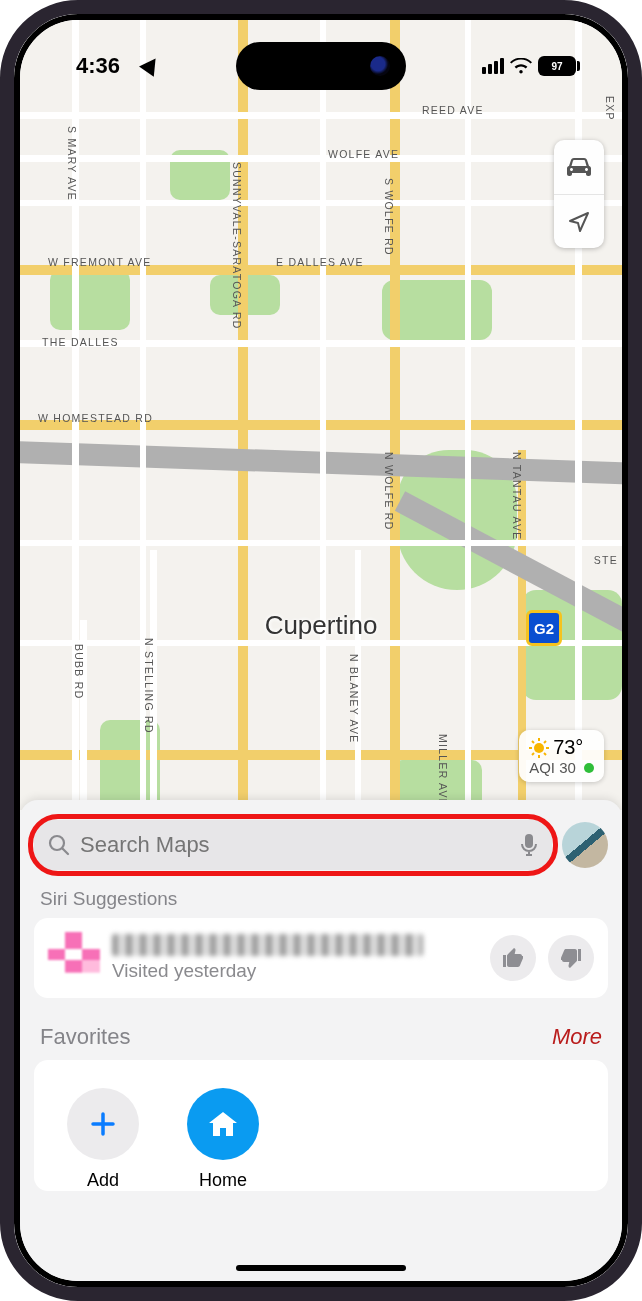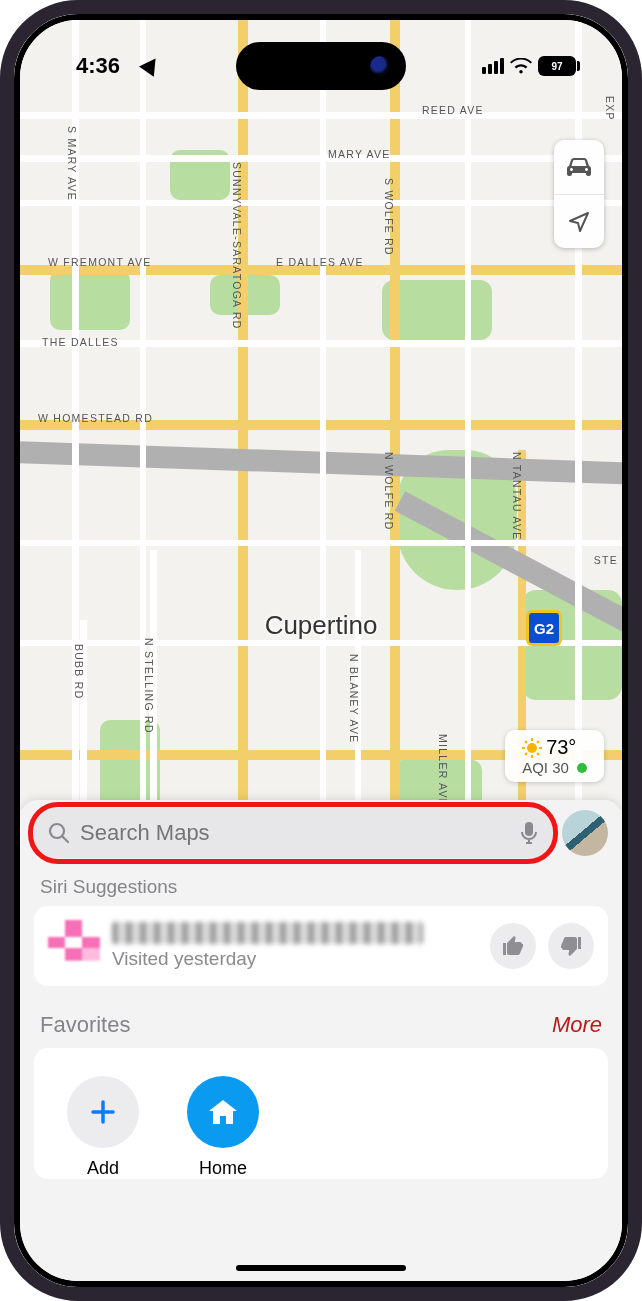--- a/index.html
+++ b/index.html
@@ -44,28 +44,28 @@
   .maplabel{position:absolute; font-size:10.5px; letter-spacing:0.12em; color:#555; white-space:nowrap;}
   .maplabel.v{writing-mode:vertical-rl;}
 
   .city{position:absolute; top:590px; left:50%; transform:translateX(-50%); font-size:26px; font-weight:500; color:#333; text-shadow:0 0 4px #fff,0 0 4px #fff;}
 
   
   .map-ctrl{position:absolute; right:18px; top:120px; width:50px; background:#fefefe; border-radius:10px; box-shadow:0 1px 5px rgba(0,0,0,.25); z-index:30;}
   .map-ctrl .btn{height:54px; display:flex; align-items:center; justify-content:center; color:#555;}
   .map-ctrl .btn + .btn{border-top:1px solid #e5e5e5;}
 
-  .weather{position:absolute; right:18px; bottom:28px; background:#fefefef0; padding:6px 17px; border-radius:10px; box-shadow:0 1px 5px rgba(0,0,0,.2); text-align:left; z-index:30; font-size:18px;}
+  .weather{position:absolute; right:18px; bottom:28px; background:#fefefef0; padding:6px 10px; border-radius:10px; box-shadow:0 1px 5px rgba(0,0,0,.2); text-align:left; z-index:30; font-size:18px;}
   .weather .top{display:flex; align-items:center; gap:4px; font-size:20px;}
   .aqi-dot{display:inline-block; width:10px; height:10px; background:#2fbe3a; border-radius:50%; margin-left:4px;}
 
   .shield{position:absolute; right:60px; top:590px; width:36px; height:36px; background:#0a4fd1; border:3px solid #f5c31e; border-radius:6px; display:flex; align-items:center; justify-content:center; color:#fff; font-weight:700; font-size:15px; z-index:25;}
 
   
-  .sheet{position:absolute; left:0; right:0; top:780px; bottom:0; background:#f3f3f4; border-radius:18px 18px 0 0; box-shadow:0 -2px 8px rgba(0,0,0,.1); padding:8px 14px 0 14px; z-index:60;}
+  .sheet{position:absolute; left:0; right:0; top:780px; bottom:0; background:#f3f3f4; border-radius:18px 18px 0 0; box-shadow:0 -2px 8px rgba(0,0,0,.1); padding:20px 14px 0 14px; z-index:60;}
   .search-row{display:flex; align-items:center; gap:10px;}
   .search-wrap{flex:1;position:relative;}
   .search{flex:1; width:100%; background:#e7e6e8; border-radius:14px; height:50px; display:flex; align-items:center; padding:0 14px; gap:10px; color:#8a8a8e; font-size:22px;}
   .search input{flex:1;border:none;background:transparent;outline:none;font-size:22px;color:#333;}
   .ring{position:absolute; inset:-6px; border:5px solid #ee1616; border-radius:30px; pointer-events:none;}
   .avatar{width:46px;height:46px;border-radius:50%;background:linear-gradient(140deg,#b8d4d9 0 45%,#2d6172 45% 56%, #c3b7a1 56%); flex:none;}
 
   .sec-title{color:#848489; font-size:19px; margin:18px 6px 8px;}
   .card{background:#fff;border-radius:14px; padding:14px;}
   .sugg{display:flex; align-items:center; gap:12px;}
@@ -157,21 +157,21 @@
   <div class="road road-v" style="left:52px; width:7px;"></div>
   <div class="road road-v" style="left:120px; width:6px;"></div>
   <div class="road road-v" style="left:300px; width:6px;"></div>
   <div class="road road-v" style="left:445px; width:6px;"></div>
   <div class="road road-v" style="left:555px; width:7px;"></div>
   <div class="road road-v" style="left:60px; top:600px; width:7px; height:200px;"></div>
   <div class="road road-v" style="left:130px; top:530px; width:7px; height:280px;"></div>
   <div class="road road-v" style="left:335px; top:530px; width:6px; height:280px;"></div>
 
   <span class="maplabel" style="top:84px; left:402px;">REED AVE</span>
-  <span class="maplabel" style="top:128px; left:308px;">MARY AVE</span>
+  <span class="maplabel" style="top:128px; left:308px;">WOLFE AVE</span>
   <span class="maplabel" style="top:236px; left:28px;">W FREMONT AVE</span>
   <span class="maplabel" style="top:236px; left:256px;">E DALLES AVE</span>
   <span class="maplabel" style="top:316px; left:22px;">THE DALLES</span>
   <span class="maplabel" style="top:392px; left:18px;">W HOMESTEAD RD</span>
   <span class="maplabel v" style="top:106px; left:46px;">S MARY AVE</span>
   <span class="maplabel v" style="top:142px; left:211px;">SUNNYVALE-SARATOGA RD</span>
   <span class="maplabel v" style="top:158px; left:363px;">S WOLFE RD</span>
   <span class="maplabel v" style="top:432px; left:363px;">N WOLFE RD</span>
   <span class="maplabel v" style="top:432px; left:491px;">N TANTAU AVE</span>
   <span class="maplabel v" style="top:624px; left:53px;">BUBB RD</span>

